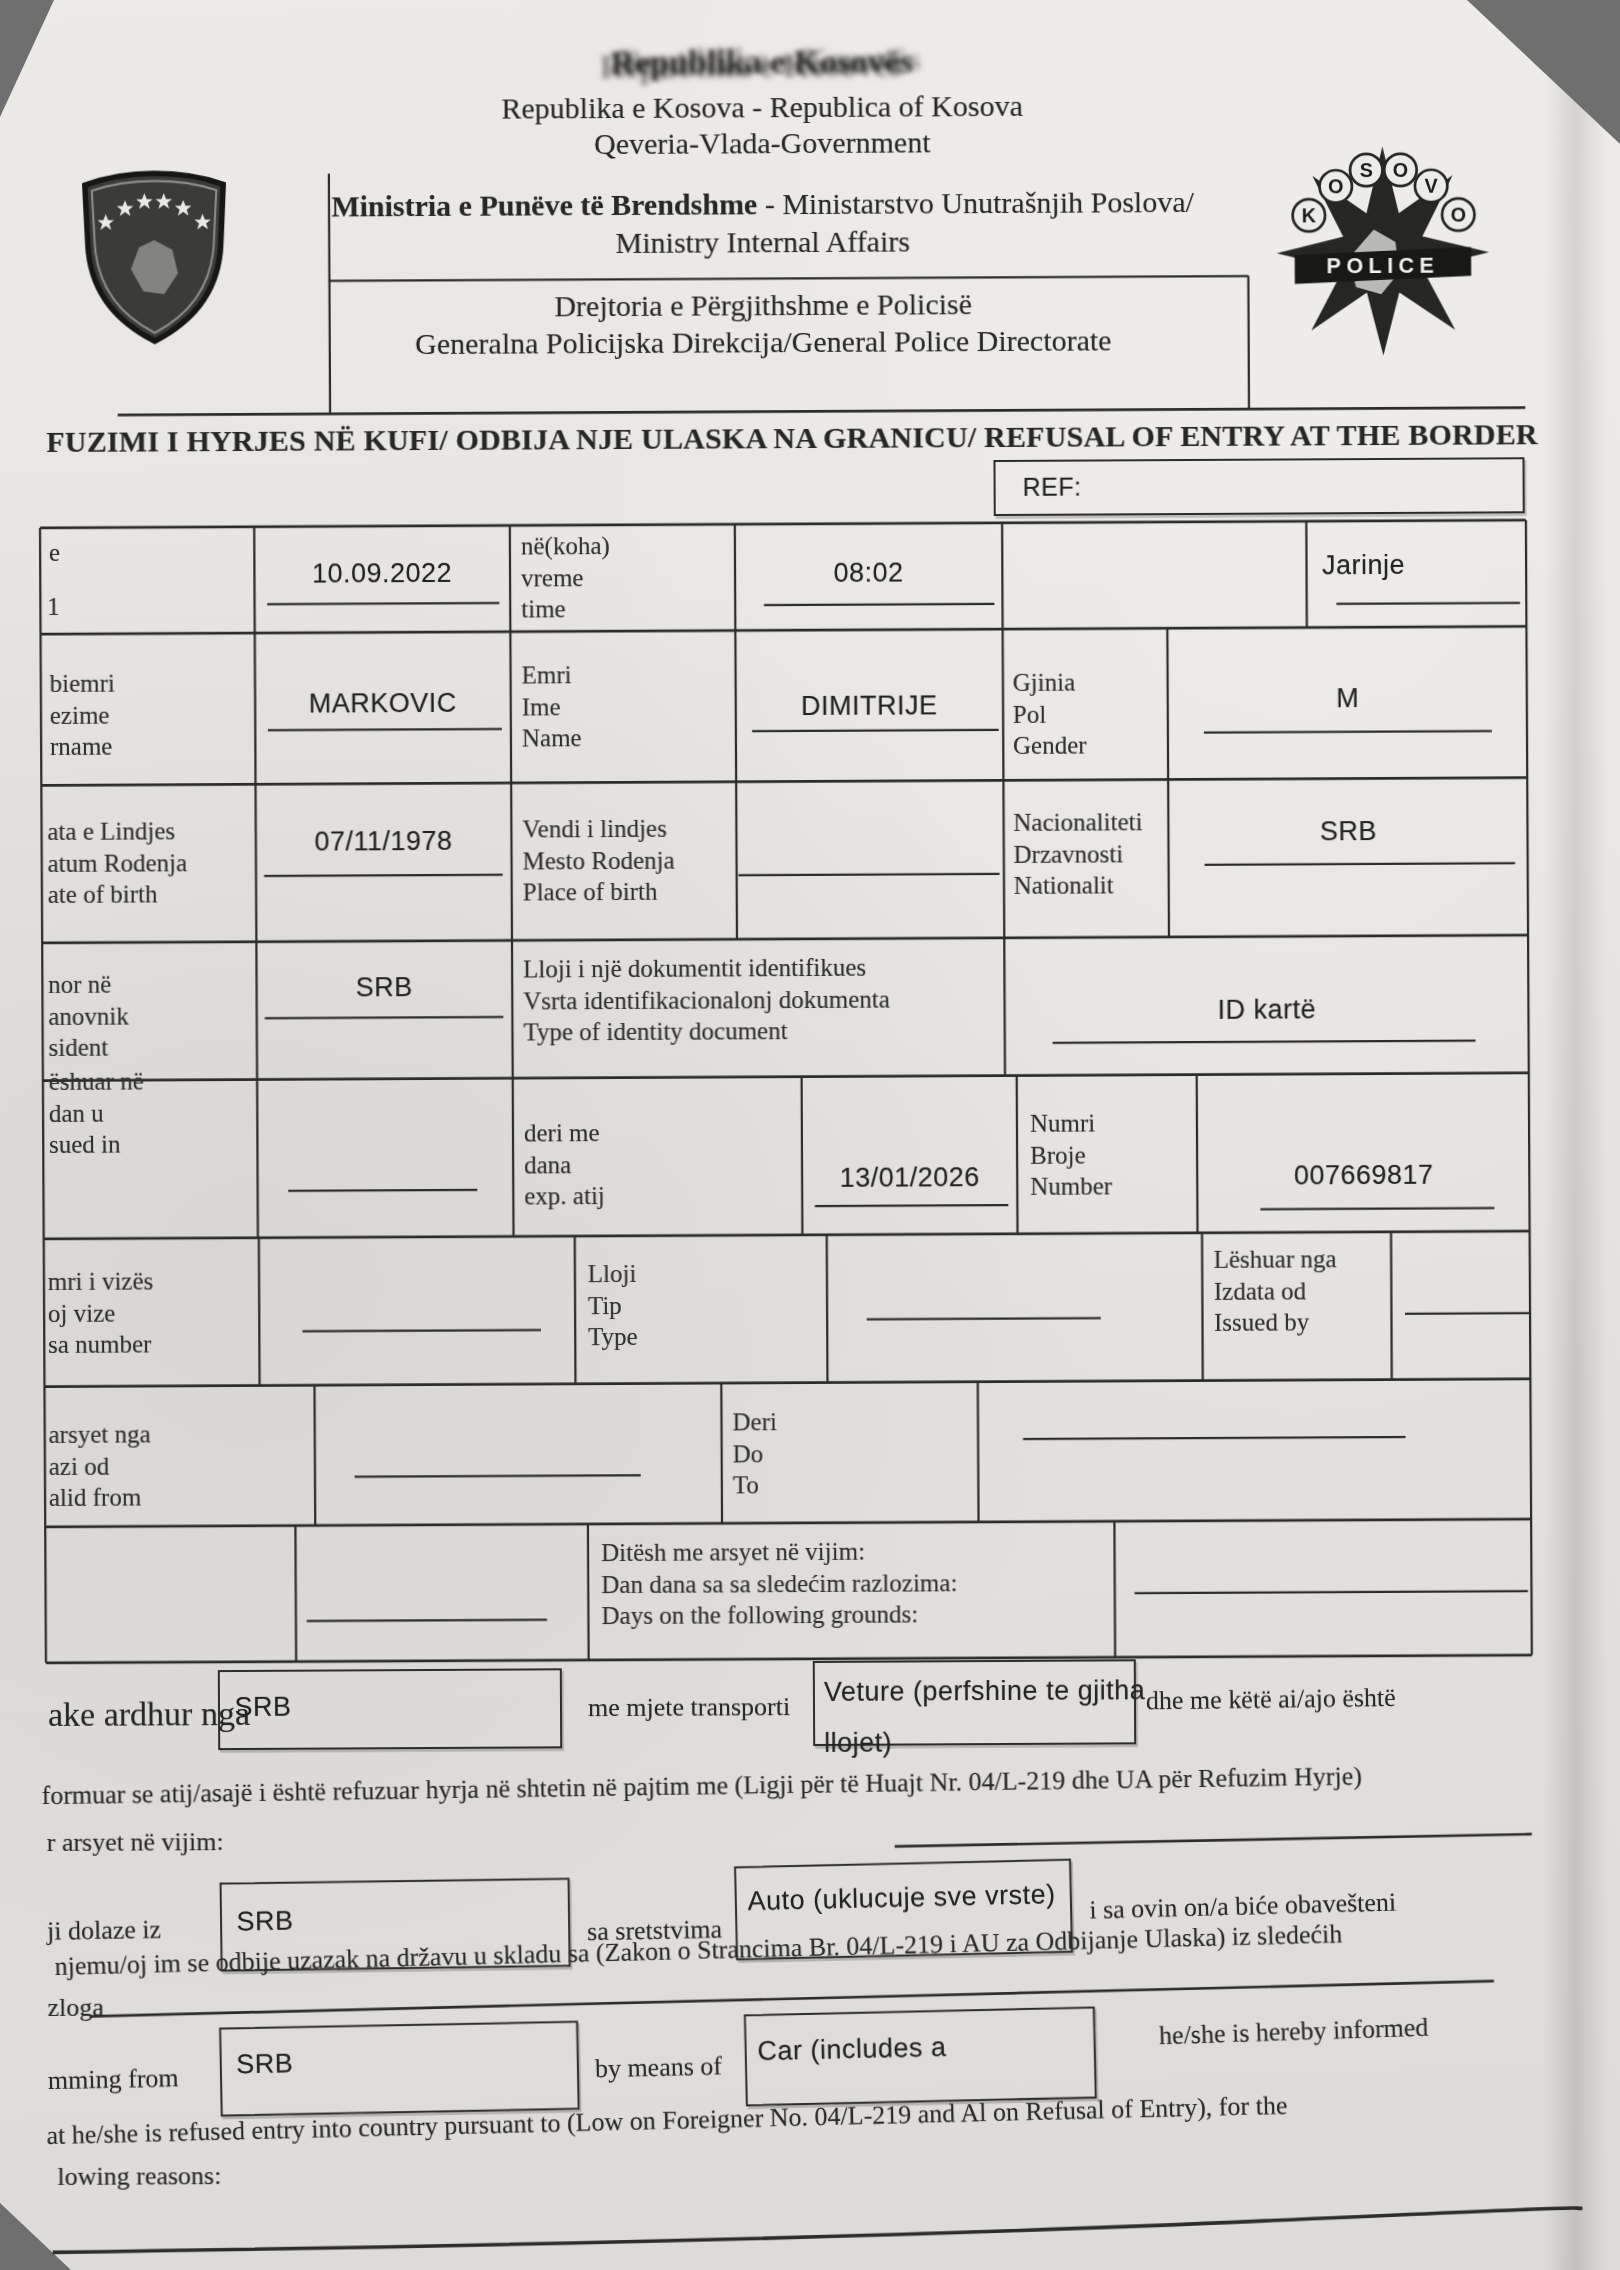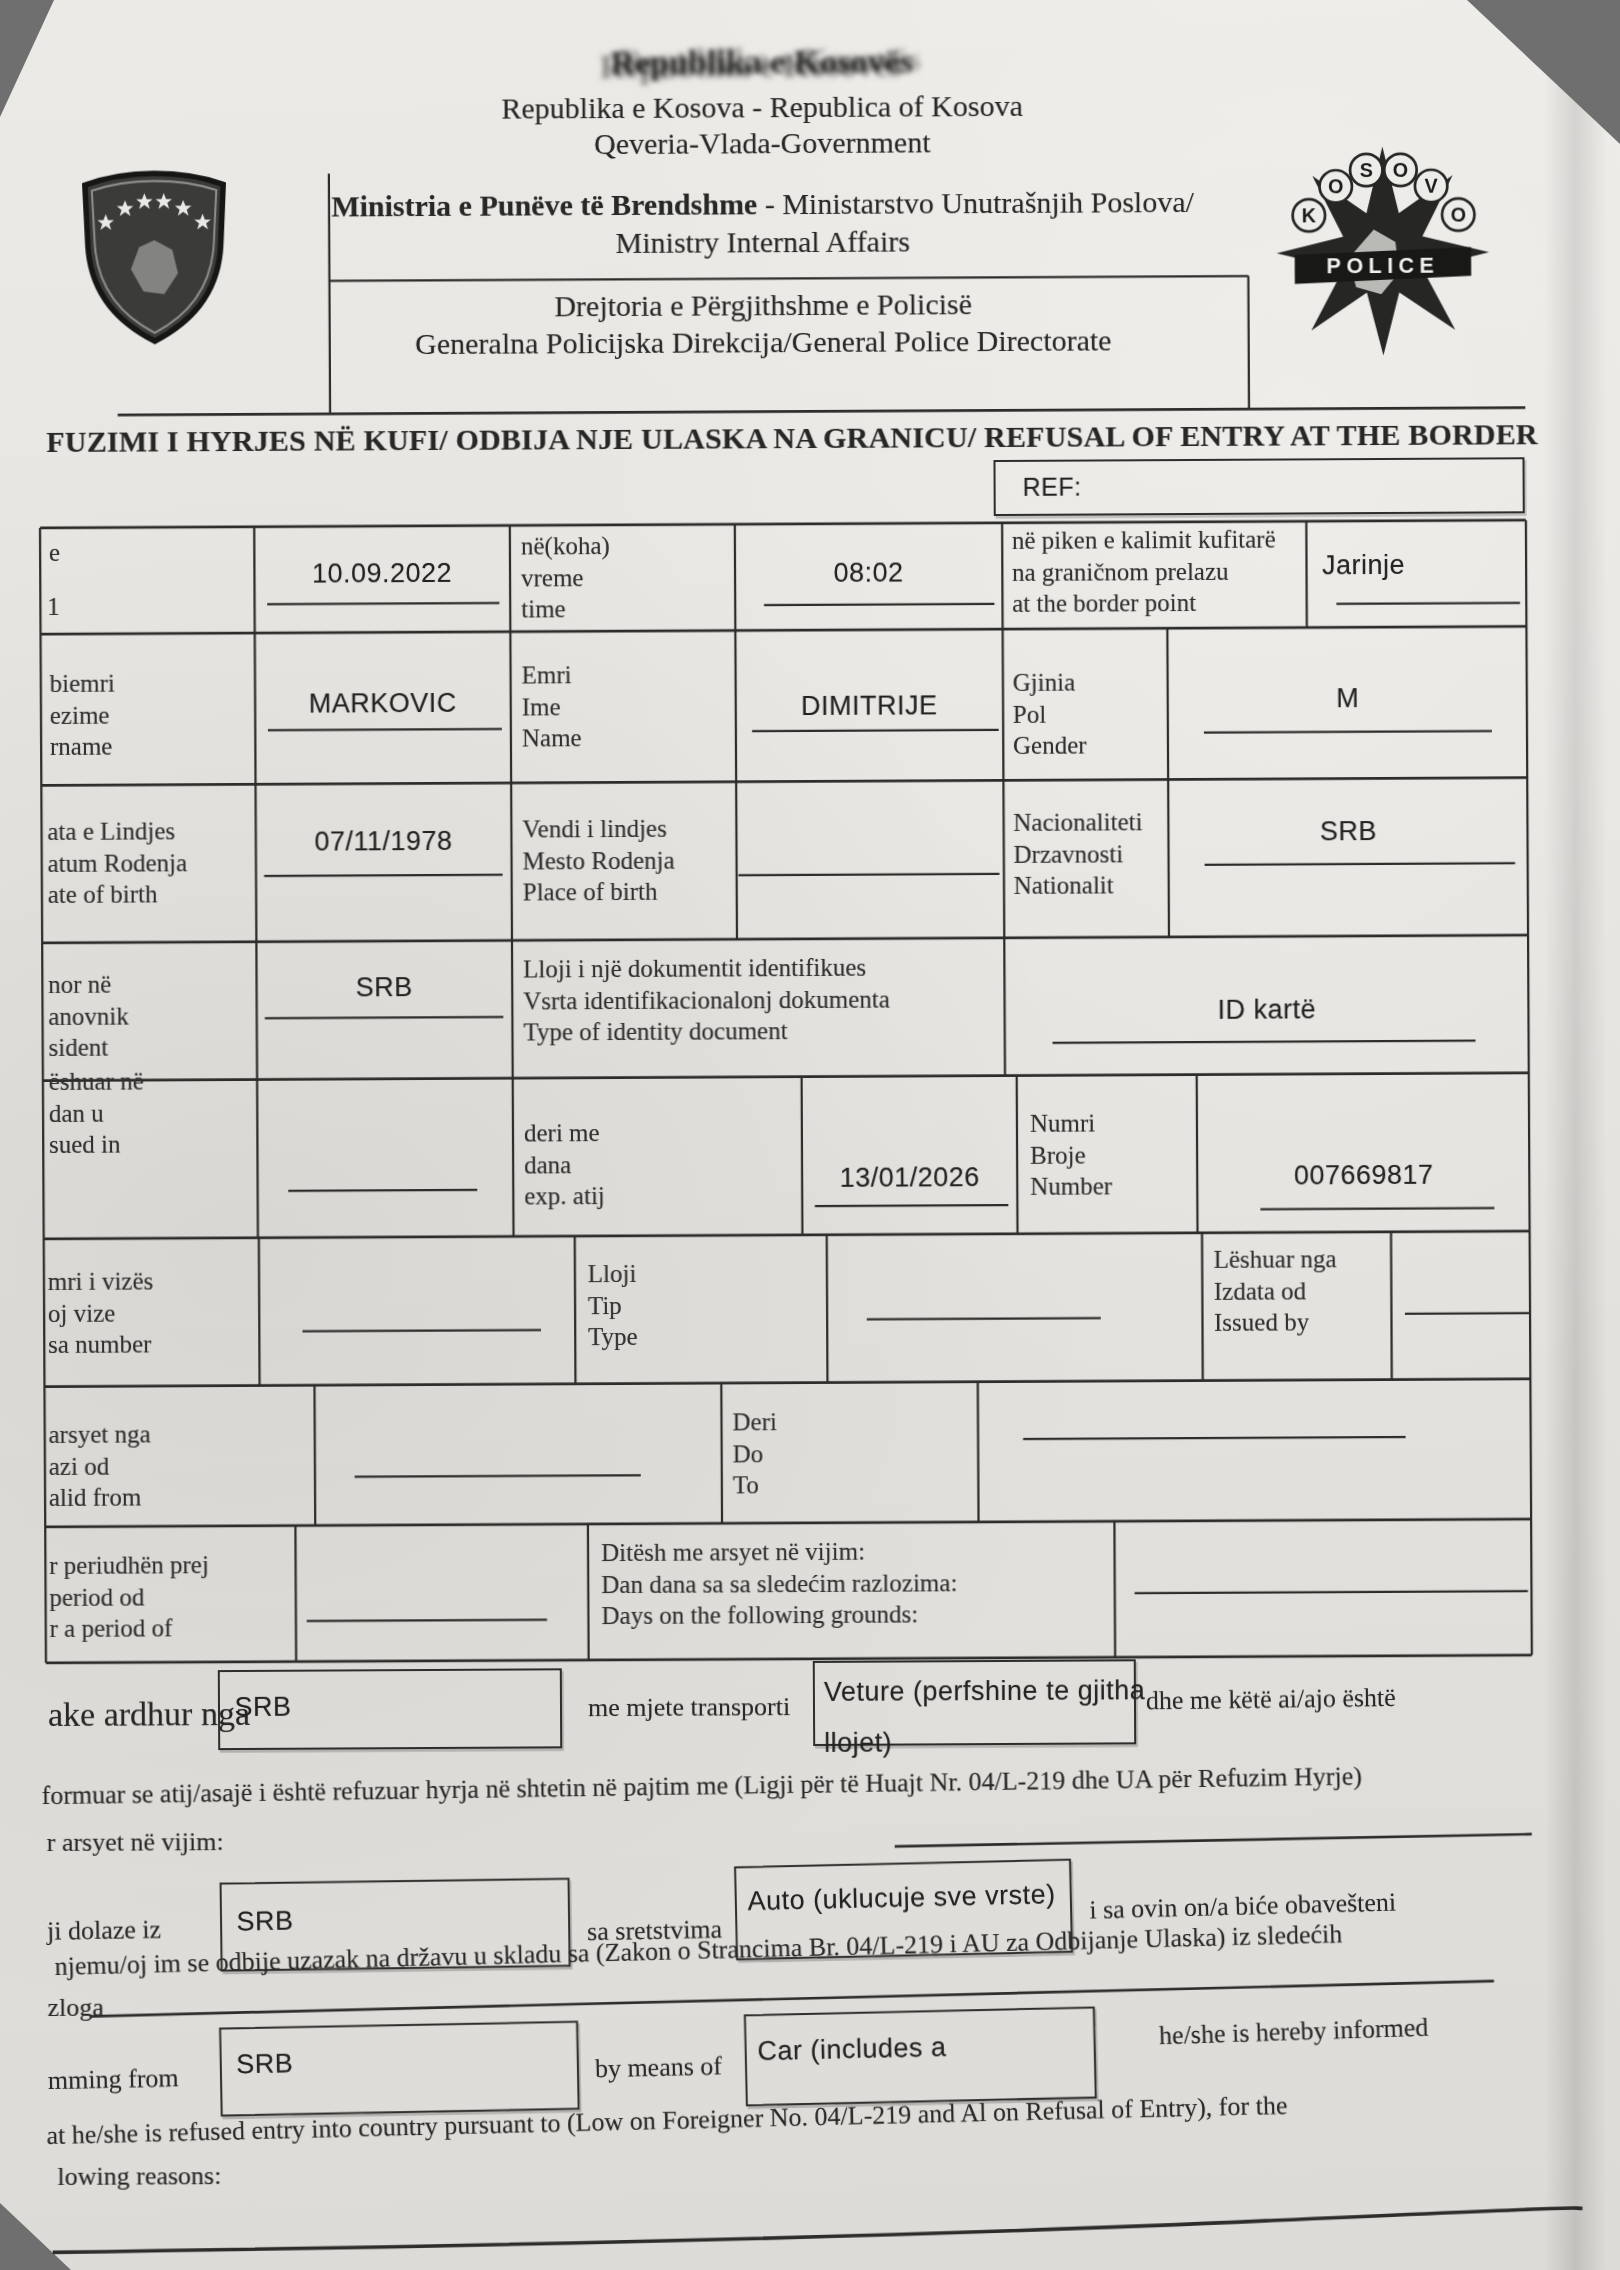--- a/index.html
+++ b/index.html
@@ -185,23 +185,20 @@
     <path d="M52,2498 C500,2494 1000,2486 1400,2470 S1730,2458 1752,2458" fill="none" stroke="#2c2c2a" stroke-width="4"></path>
   </svg>
 
   <div class="abs lab" style="left:52px;top:533px">e</div>
   <div class="abs lab" style="left:50px;top:587px">1</div>
   <div class="abs val ctr" style="left:257px;top:556px;width:256px">10.09.2022</div>
   <div class="abs lab" style="left:524px;top:529px">në(koha)
 vreme
 time</div>
   <div class="abs val ctr" style="left:738px;top:558px;width:267px">08:02</div>
-  <div class="abs lab" style="left:1015px;top:526px">në piken e kalimit kufitarë
-na graničnom prelazu
-at the border point</div>
   <div class="abs val" style="left:1325px;top:553px">Jarinje</div>
 
   <div class="abs lab" style="left:52px;top:664px">biemri
 ezime
 rname</div>
   <div class="abs val ctr" style="left:257px;top:686px;width:256px">MARKOVIC</div>
   <div class="abs lab" style="left:524px;top:658px">Emri
 Ime
 Name</div>
   <div class="abs val ctr" style="left:738px;top:691px;width:267px">DIMITRIJE</div>
@@ -253,23 +250,20 @@
 Izdata od
 Issued by</div>
 
   <div class="abs lab" style="left:47px;top:1415px">arsyet nga
 azi od
 alid from</div>
   <div class="abs lab" style="left:731px;top:1406px">Deri
 Do
 To</div>
 
-  <div class="abs lab" style="left:47px;top:1546px">r periudhën prej
-period od
-r a period of</div>
   <div class="abs lab" style="left:599px;top:1536px">Ditësh me arsyet në vijim:
 Dan dana sa sa sledećim razlozima:
 Days on the following grounds:</div>
 
   <div class="abs ser" style="left:45px;top:1692px;font-size:34px">ake ardhur nga</div>
   <div class="abs box" style="left:215px;top:1667px;width:340px;height:76px">
     <span class="val" style="position:absolute;left:14.4px;top:20px">SRB</span>
   </div>
   <div class="abs ser" style="left:585px;top:1692px;font-size:26px">me mjete transporti</div>
   <div class="abs box" style="left:810px;top:1661px;width:319px;height:81px;overflow:visible">

